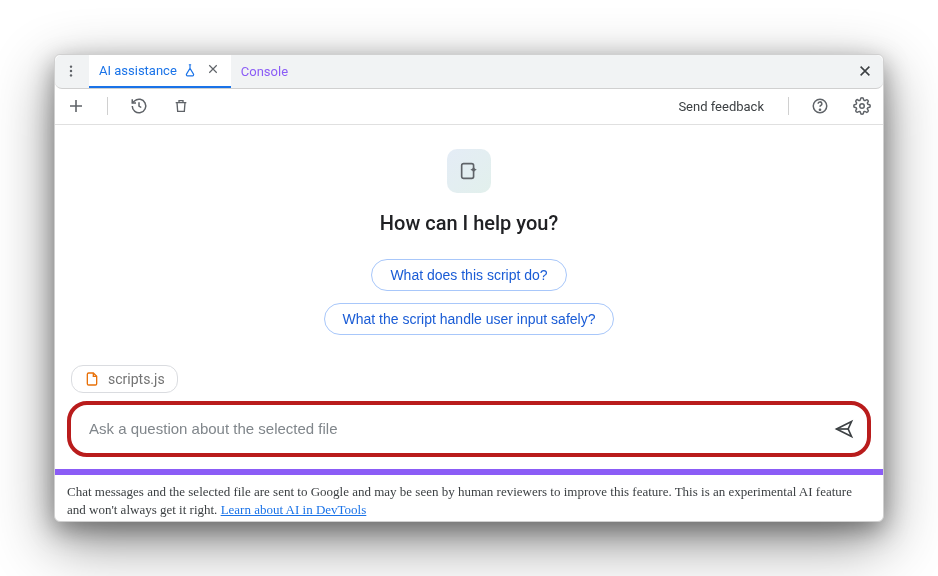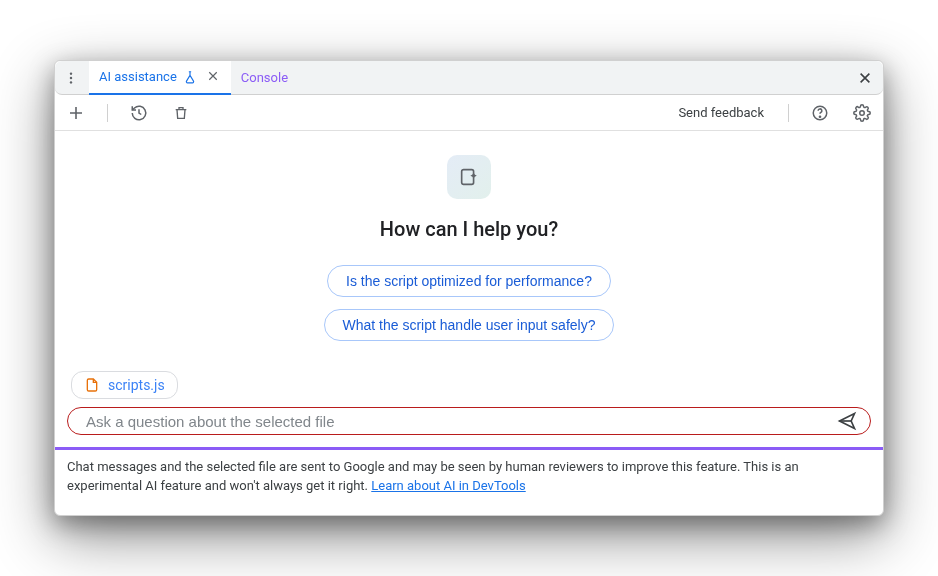--- a/index.html
+++ b/index.html
@@ -144,56 +144,57 @@
     margin-bottom:8px;
   }
   .file-chip {
     display:inline-flex;
     align-items:center;
     gap:8px;
     border:1px solid #dadce0;
     border-radius:12px;
     padding:5px 12px;
     font-size:14px;
-    color:#3b82f6;
+    color:#737373;
     cursor:pointer;
   }
   .file-chip .file-icon { color:#e8710a; width:16px;height:16px; }
 
   .input-row {
     width:100%;
     display:flex;
     align-items:center;
-    border:1px solid #b91c1c;
+    border:4px solid #b91c1c;
     border-radius:20px;
-    height:28px;
+    height:56px;
     padding:0 10px 0 16px;
   }
   .input-row input {
     flex:1;
     border:none;
     outline:none;
     font-size:15px;
     color:#3c4043;
     background:transparent;
   }
   .input-row input::placeholder { color:#80868b; }
   .send-btn {
     width:26px;height:26px;
     display:flex;align-items:center;justify-content:center;
     color:#3c4043;
     cursor:pointer;
   }
 
   .disclaimer {
-    border-top:3px solid #8b5cf6;
-    padding:8px 12px 20px;
+    border-top:6px solid #8b5cf6;
+    padding:8px 12px 2px;
     font-size:13px;
     color:#3c4043;
     line-height:1.4;
+    font-family:Liberation Serif, serif;
   }
   .disclaimer a {
     color:#1a73e8;
     text-decoration:underline;
     cursor:pointer;
   }
 
   svg { display:block; }
 </style>
 </head>
@@ -272,21 +273,21 @@
   <div class="main">
     <div class="hero-icon">
       <svg width="22" height="22" viewBox="0 0 24 24" fill="none" stroke="currentColor" stroke-width="1.8">
           <rect x="4" y="4" width="13" height="16" rx="2"></rect>
           <path d="M17 7l1.2 2.3L20.5 10.5 18.2 11.7 17 14l-1.2-2.3L13.5 10.5l2.3-1.2z" fill="currentColor" stroke="none"></path>
         </svg>
     </div>
     <div class="hero-title">How can I help you?</div>
 
     <div class="chips">
-      <button class="chip">Is the script optimized for performance?</button>
+      <button class="chip">What does this script do?</button>
       <button class="chip">What the script handle user input safely?</button>
     </div>
 
     <div class="file-chip-row">
       <div class="file-chip">
         <span class="file-icon">
           <svg width="16" height="16" viewBox="0 0 24 24" fill="none" stroke="currentColor" stroke-width="2">
               <path d="M14 3H7a2 2 0 0 0-2 2v14a2 2 0 0 0 2 2h10a2 2 0 0 0 2-2V8z"></path>
               <path d="M14 3v5h5"></path>
             </svg>

